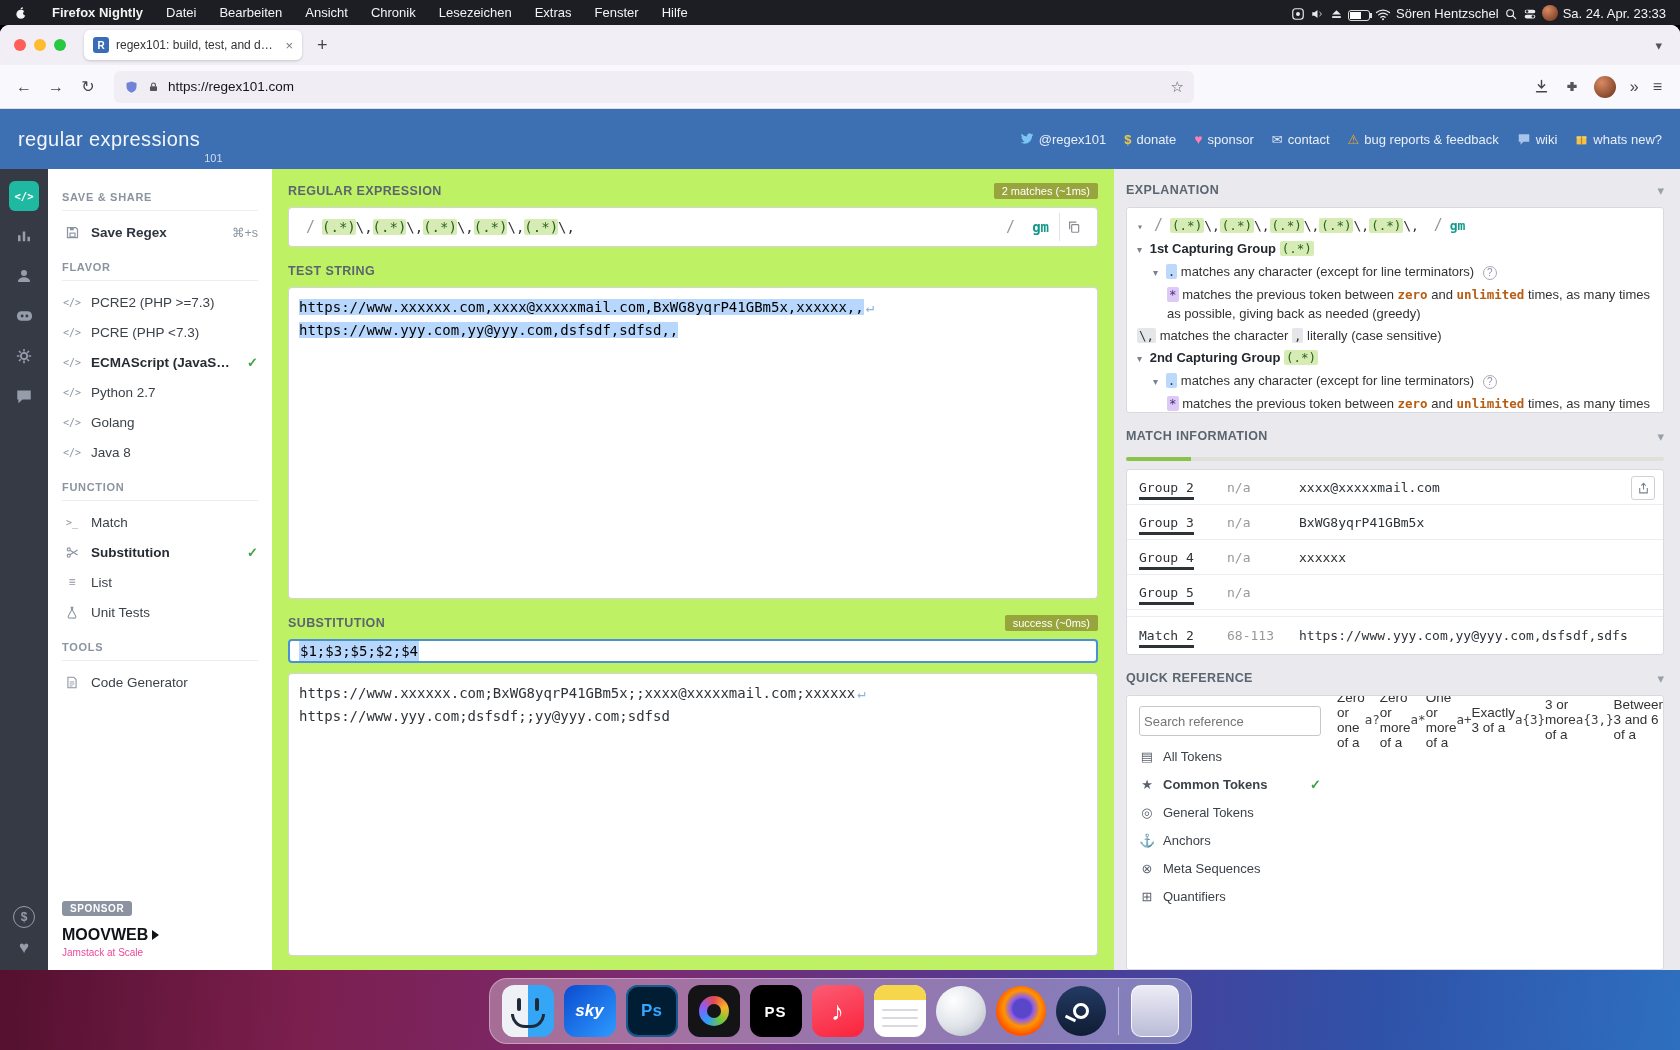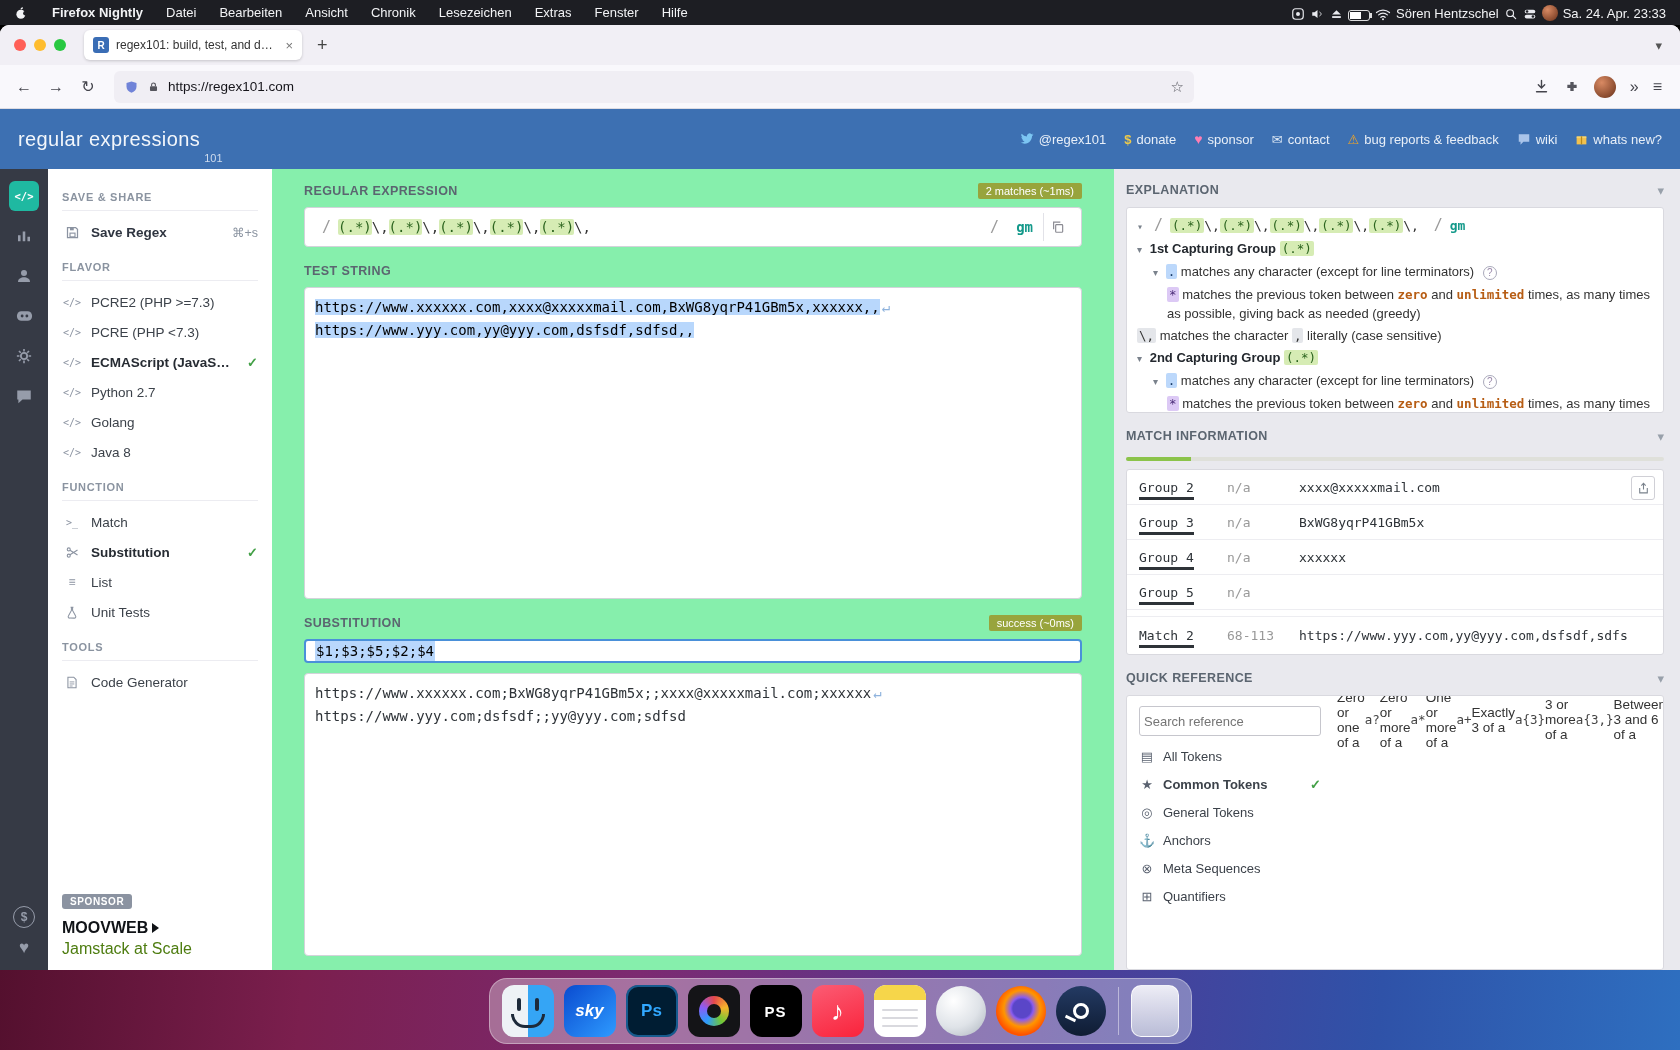--- a/index.html
+++ b/index.html
@@ -72,24 +72,24 @@
 .side-ic.m{font-family:"DejaVu Sans Mono",monospace;font-size:10px}
 .side-row.active .side-label{font-weight:bold;color:#272c33}
 .side-label{white-space:nowrap;overflow:hidden;text-overflow:ellipsis}
 .check{margin-left:auto;color:#43a047;font-weight:bold;font-size:13px}
 .shortcut{margin-left:auto;color:#8a93a0;font-size:12.5px}
 .save-label{font-weight:bold;color:#2f3540}
 .sponsor{margin-top:auto;padding-top:10px}
 .sponsor-badge{display:inline-block;background:#8b93a1;color:#fff;font-size:10px;font-weight:bold;letter-spacing:.6px;padding:2px 8px;border-radius:3px}
 .moov{margin-top:10px;font-size:16px;font-weight:800;color:#101317;display:flex;align-items:center;gap:4px}
 .moov-flag{width:0;height:0;border-left:7px solid #101317;border-top:5px solid transparent;border-bottom:5px solid transparent}
-.tagline{font-size:16px;color:#4d7c0f;margin-top:3px}
-
-
-.main{flex:1;min-width:0;display:flex;flex-direction:column;padding:10px 32px 14px;background:#86efac}
+.tagline{font-size:10px;color:#ec4899;margin-top:3px}
+
+
+.main{flex:1;min-width:0;display:flex;flex-direction:column;padding:10px 16px 14px;background:#bef264}
 .lbl-row{display:flex;align-items:center;justify-content:space-between;height:24px;margin-bottom:4px}
 .lbl{font-size:12.5px;font-weight:bold;color:#5b6570;letter-spacing:.4px}
 .badge{background:#98a43c;color:#fff;font-size:11px;padding:2px 8px;border-radius:2px}
 .regex-box{background:#fff;border:1px solid #d3d3da;border-radius:4px;height:40px;display:flex;align-items:center;padding:0 10px;font-size:14px;flex:0 0 auto}
 .delim{color:#999;margin:0 7px;font-size:15px}
 .tk-g{background:#d6ecb4;color:#2c641f;border-radius:2px}
 .tk-s{color:#333}
 .regex-right{margin-left:auto;display:flex;align-items:center;gap:10px}
 .flags{color:#13998a;font-weight:bold}
 .copy-btn{width:28px;height:28px;border-left:1px solid #e2e2e8;display:flex;align-items:center;justify-content:center;color:#8a8a92}

